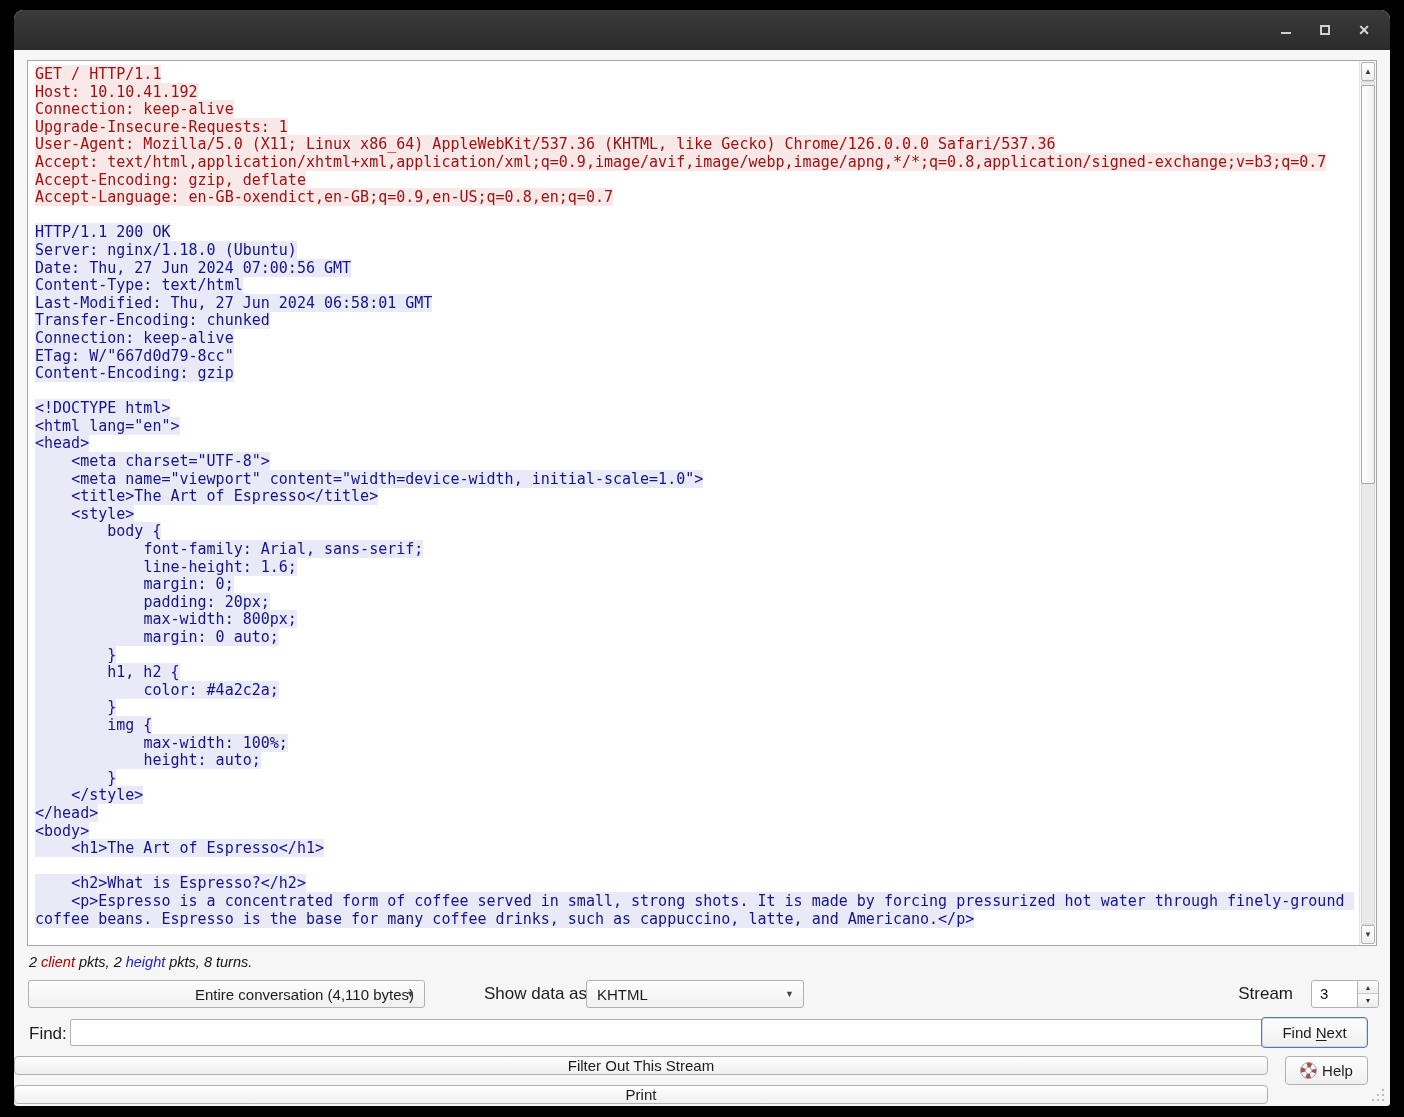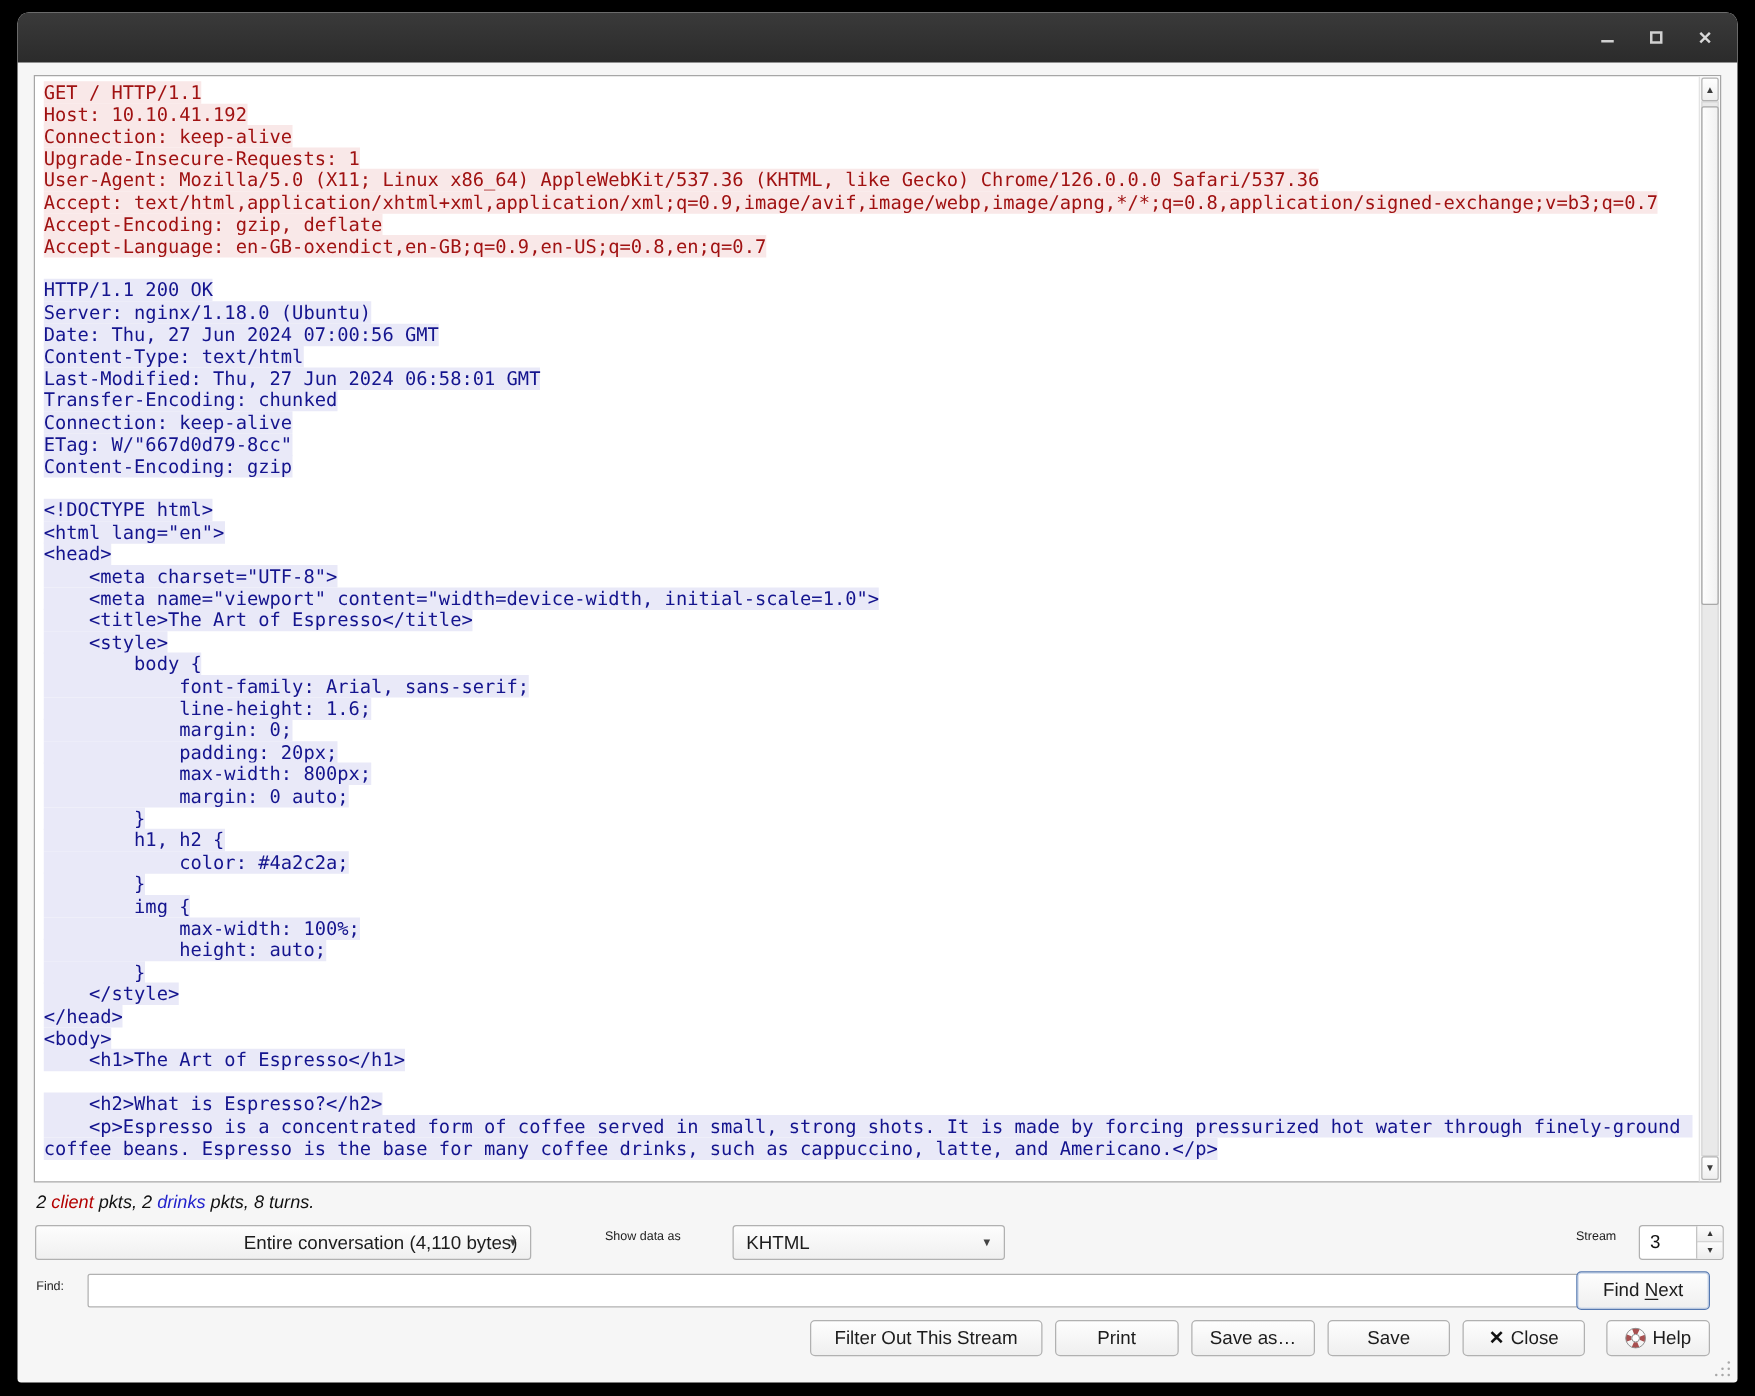--- a/index.html
+++ b/index.html
@@ -74,21 +74,21 @@
     height:28px; padding:0 14px; cursor:default;
   }
   .combo {
     position:absolute; height:28px;
     background:linear-gradient(#fdfdfd,#f0f0f0);
     border:1px solid #b1b1b1; border-radius:3px;
     display:flex; align-items:center;
     font-size:15px; color:#1c1c1c; padding:0 10px;
   }
   .combo-arrow { position:absolute; right:9px; font-size:9px; color:#444; }
-  .ui-label { font-size:10px; color:#1c1c1c; }
+  .ui-label { font-size:17px; color:#1c1c1c; }
   
   .controls-row { position:absolute; left:0; top:970px; width:100%; height:28px; }
   .lbl-showdata { position:absolute; left:470px; top:4px; }
   .lbl-stream  { position:absolute; right:97px; top:4px; }
   .spinbox {
     position:absolute; right:11px; top:0; width:68px; height:28px;
     border:1px solid #b1b1b1; border-radius:3px; background:#ffffff; overflow:hidden;
   }
   .spin-value { position:absolute; left:8px; top:4px; font-size:15px; color:#111; }
   .spin-btns { position:absolute; right:0; top:0; bottom:0; width:21px; border-left:1px solid #b1b1b1; }
@@ -109,21 +109,21 @@
     font-size:15px; padding:0 8px; font-family:"Liberation Sans", sans-serif;
   }
   .find-next-btn {
     position:absolute; right:22px; top:0; width:107px; height:31px;
     border:1px solid #5578b0; box-shadow:inset 0 0 0 1px #cdd9ec;
   }
   .mnemonic { text-decoration:underline; text-underline-offset:2px; }
   
   .footer-row {
     position:absolute; top:1046px; left:0; right:122px; height:30px;
-    display:flex; justify-content:flex-end; gap:10px;
+    display:flex; justify-content:space-between; gap:10px;flex-direction:column;
   }
   .footer-row .btn { height:29px; }
   .btn-filter { min-width:186px; }
   .btn-print { min-width:99px; }
   .btn-save { min-width:96px; }
   .btn-back { min-width:98px; }
   .btn-close { min-width:98px; }
   .help-btn { position:absolute; right:22px; top:1046px; width:83px; height:29px; padding:0 6px; }
   .close-x { font-size:15px; font-weight:bold; color:#111; line-height:1; }
   .resize-grip {
@@ -212,21 +212,21 @@
       <div class="scroll-thumb"></div>
       <div class="scroll-btn up">
           <span>▲</span>
         </div>
       <div class="scroll-btn down">
           <span>▼</span>
         </div>
     </div>
   </div>
 
-  <div class="stats-line"><span>2 </span><span class="stat-client">client</span><span> pkts, 2 </span><span class="stat-server">drinks</span><span> pkts, 8 turns.</span></div>
+  <div class="stats-line"><span>2 </span><span class="stat-client">client</span><span> pkts, 2 </span><span class="stat-server">height</span><span> pkts, 8 turns.</span></div>
 
   <div class="controls-row">
     <div class="combo" style="left:14px; width:397px;justify-content:flex-end;">
       <span>Entire conversation (4,110 bytes)</span>
       <span class="combo-arrow">▼</span>
     </div>
     <span class="ui-label lbl-showdata">Show data as</span>
     <div class="combo" style="left:572px; width:218px;">
       <span>KHTML</span>
       <span class="combo-arrow">▼</span>

